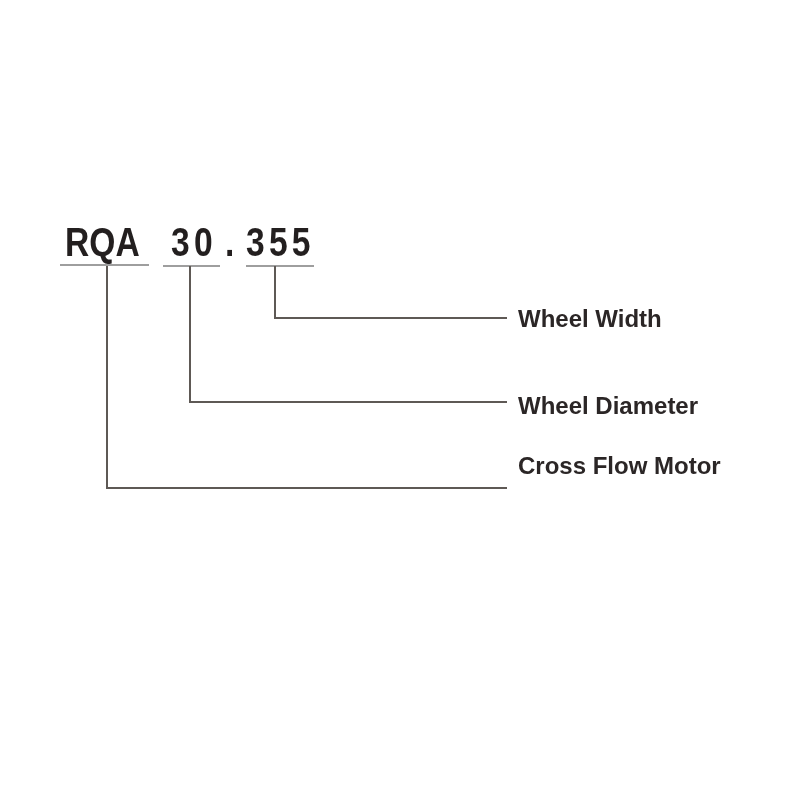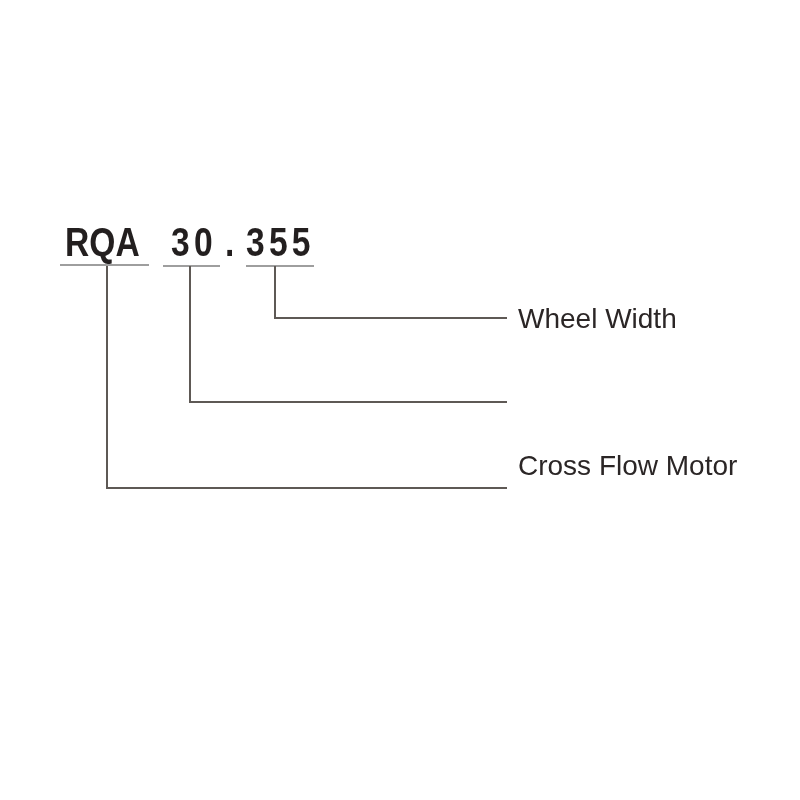--- a/index.html
+++ b/index.html
@@ -57,23 +57,23 @@
   .v-diameter { left: 157px; top: 266px; width: 2px; height: 137px; }
   .v-width    { left: 242px; top: 266px; width: 2px; height: 53px; }
   .h-prefix   { left: 74px;  top: 487px; width: 401px; height: 2px; }
   .h-diameter { left: 157px; top: 401px; width: 318px; height: 2px; }
   .h-width    { left: 242px; top: 317px; width: 233px; height: 2px; }
 
   
   .callout-label {
     position: absolute;
     left: 486px;
-    font-size: 28px;
+    font-size: 24px;
     line-height: 36px;
-    font-weight: 400;
+    font-weight: 700;
     color: #2b2626;
     white-space: nowrap;
   }
   .label-width    { top: 301px; }
   .label-diameter { top: 388px; }
   .label-motor    { top: 448px; }
 </style>
 </head>
 <body>
 
@@ -89,15 +89,16 @@
   <div class="underline u-width"></div>
 
   <div class="connector v-prefix"></div>
   <div class="connector v-diameter"></div>
   <div class="connector v-width"></div>
   <div class="connector h-prefix"></div>
   <div class="connector h-diameter"></div>
   <div class="connector h-width"></div>
 
   <div class="callout-label label-width">Wheel Width</div>
+  <div class="callout-label label-diameter">Wheel Diameter</div>
   <div class="callout-label label-motor">Cross Flow Motor</div>
 
 </div>
 
 </body></html>

